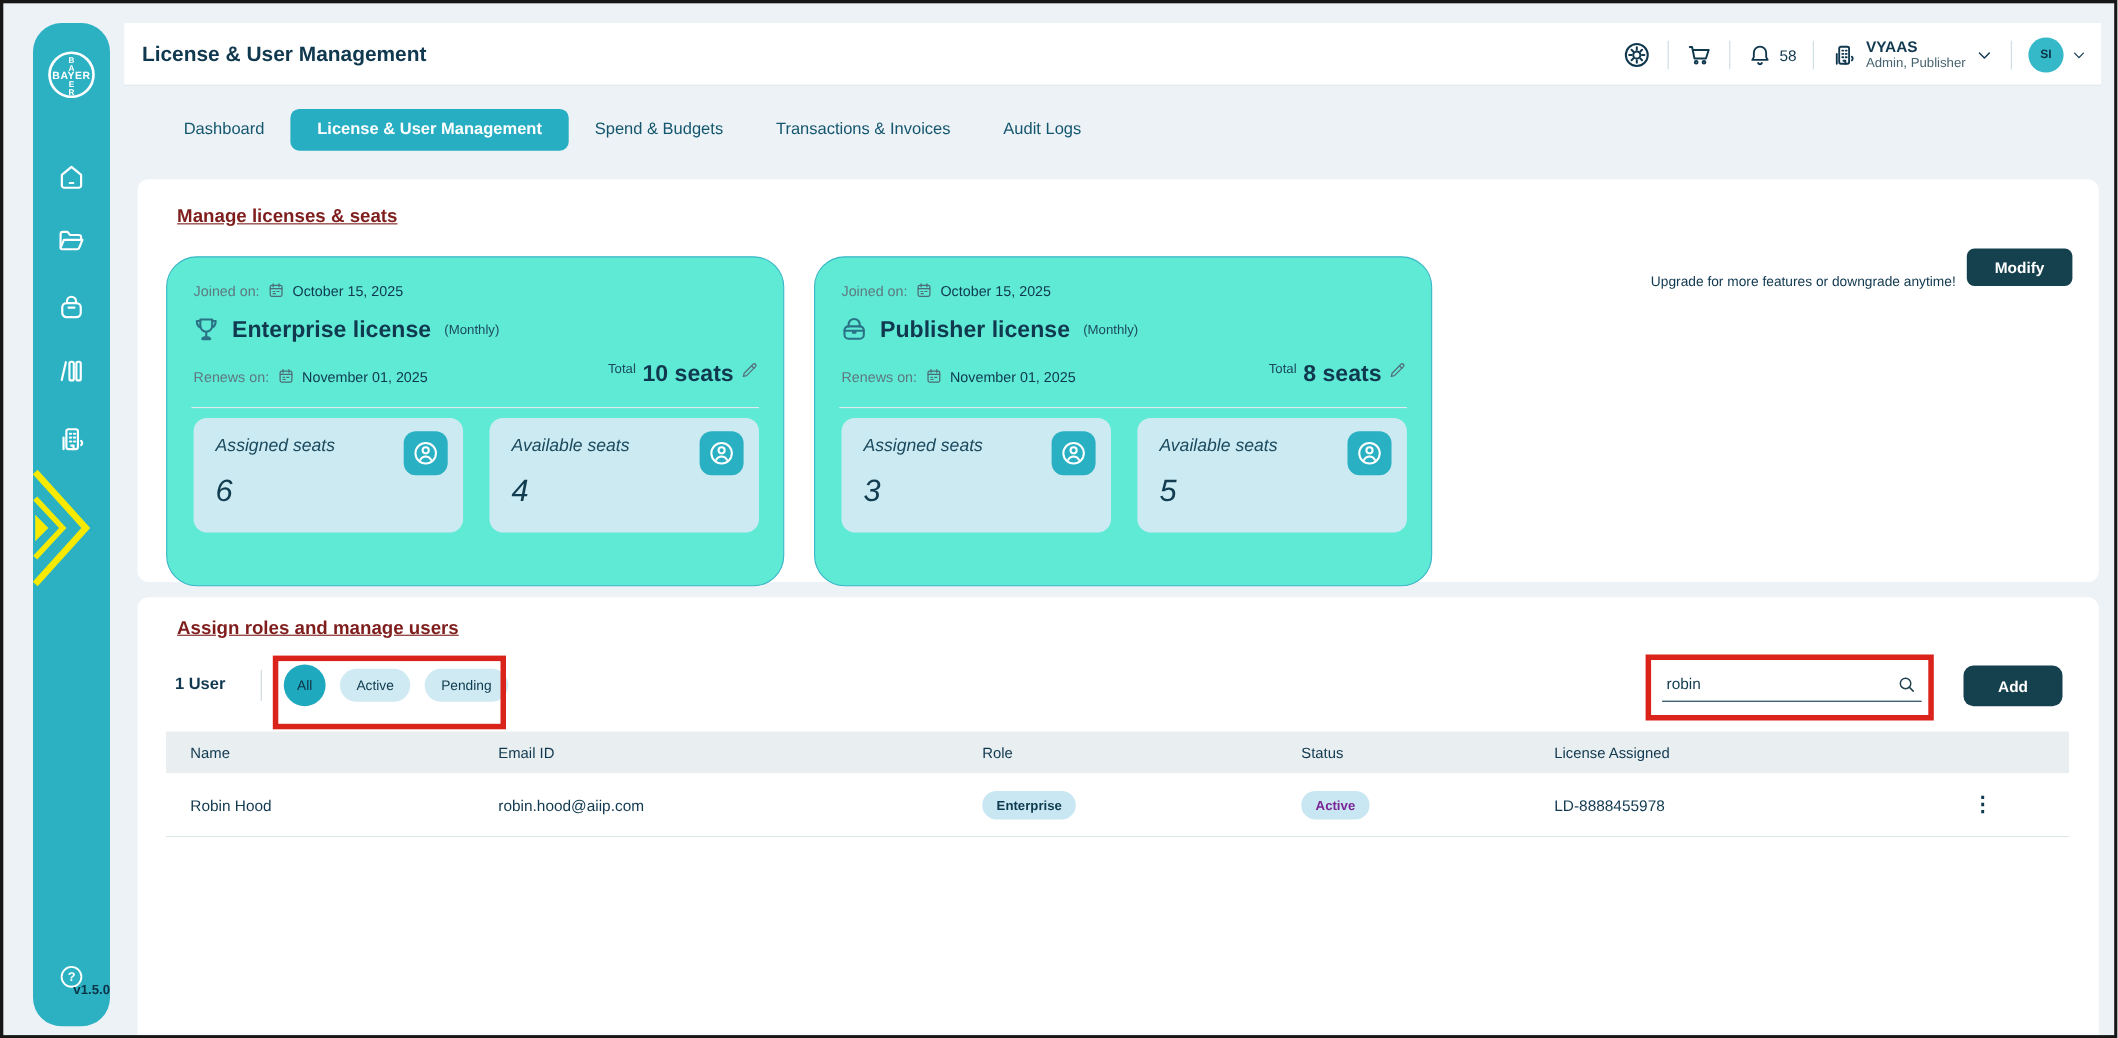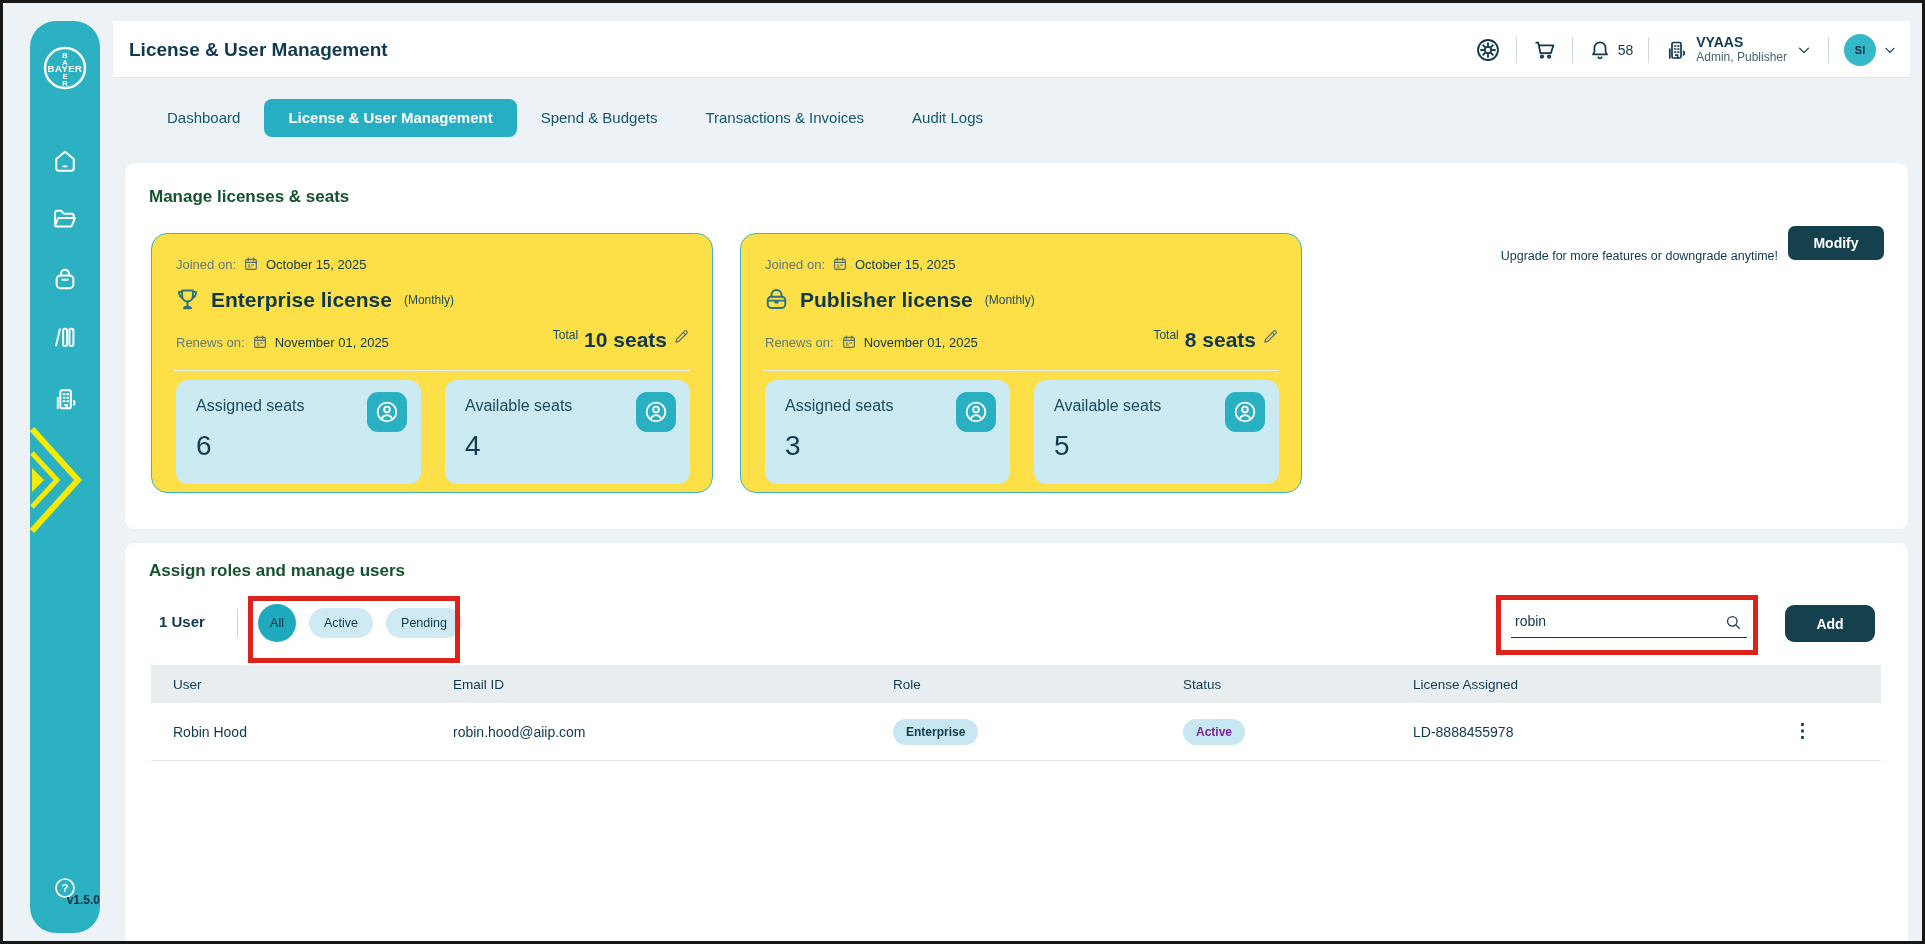--- a/index.html
+++ b/index.html
@@ -42,41 +42,41 @@
   
   .tabs { position:absolute; left:140px; top:96px; height:38px; display:flex; align-items:center; }
   .tab { padding:0 24px; font-size:15px; font-weight:500; color:#14566e;
     line-height:38px; cursor:pointer; white-space:nowrap; }
   .tab.active { background:#27aec3; color:#fff; font-weight:bold; border-radius:8px; }
 
   
   .panel { position:absolute; left:122px; width:1783px; background:#fff; border-radius:10px; }
   .panel1 { top:160px; height:366px; }
   .panel2 { top:540px; height:401px; border-radius:10px 10px 0 0; }
-  .sec-title { position:absolute; left:24px; font-size:17px; font-weight:bold; color:#14532d; }
-
-  
-  .lic-card { position:absolute; top:70px; width:562px; height:260px;
-    border:1px solid #3ab6c6; border-radius:16px; background:#fde047; }
+  .sec-title { position:absolute; left:36px; font-size:17px; font-weight:bold; color:#7f1d1d;text-decoration:underline; }
+
+  
+  .lic-card { position:absolute; top:70px; width:562px; height:300px;
+    border:1px solid #3ab6c6; border-radius:28px; background:#5eead4; }
   .row-date { position:absolute; left:24px; display:flex; align-items:center; gap:7px;
     font-size:13px; }
   .lbl-gray { color:#5f7882; }
   .date-navy { color:#10384f; }
   .cal { color:#4e6b77; }
   .lic-head { position:absolute; left:22px; top:52px; display:flex; align-items:center; gap:10px; }
   .lic-name { font-size:21px; font-weight:bold; color:#10384f; }
   .lic-cycle { font-size:12px; color:#1c4a5e; margin-left:2px; }
   .lic-icon { color:#2a7286; }
   .total-wrap { position:absolute; right:22px; top:94px; display:flex; align-items:flex-start; gap:6px; }
   .total-lbl { font-size:12px; color:#1c4a5e; }
   .total-val { font-size:21px; font-weight:bold; color:#10384f; }
   .pencil { color:#56707d; cursor:pointer; }
   .card-div { position:absolute; left:22px; right:22px; top:136px; border-top:1px solid #e2eaef; }
   .seat-box { position:absolute; top:146px; width:245px; height:104px;
-    background:#cbeaf2; border-radius:12px; }
+    background:#cbeaf2; border-radius:12px;font-style:italic; }
   .seat-box .sb-label { position:absolute; left:20px; top:17px; font-size:16px; color:#1c4a5e; }
   .seat-box .sb-num { position:absolute; left:20px; top:50px; font-size:28px; color:#123c4f; }
   .sb-icon { position:absolute; right:14px; top:12px; width:40px; height:40px;
     background:#29b0c2; border-radius:11px; color:#fff;
     display:flex; align-items:center; justify-content:center; }
   .upgrade-hint { position:absolute; right:130px; top:86px; font-size:12.5px; color:#10384f; }
   .btn-dark { position:absolute; background:#15414f; color:#fff; font-weight:bold;
     border:none; border-radius:7px; font-size:14px; cursor:pointer;
     font-family:"Liberation Sans", sans-serif; }
   .modify-btn { left:1663px; top:63px; width:96px; height:34px; }
@@ -381,21 +381,21 @@
         <circle cx="10.5" cy="10.5" r="6"></circle>
           <path d="M15 15l4.3 4.3"></path>
       </svg>
     </div>
     <div class="annot annot2"></div>
 
     <button class="btn-dark add-btn">Add</button>
 
     <div class="utable">
       <div class="thead">
-        <div>User</div>
+        <div>Name</div>
         <div>Email ID</div>
         <div>Role</div>
         <div>Status</div>
         <div>License Assigned</div>
         <div></div>
       </div>
       <div class="trow">
         <div>Robin Hood</div>
         <div>robin.hood@aiip.com</div>
         <div>

